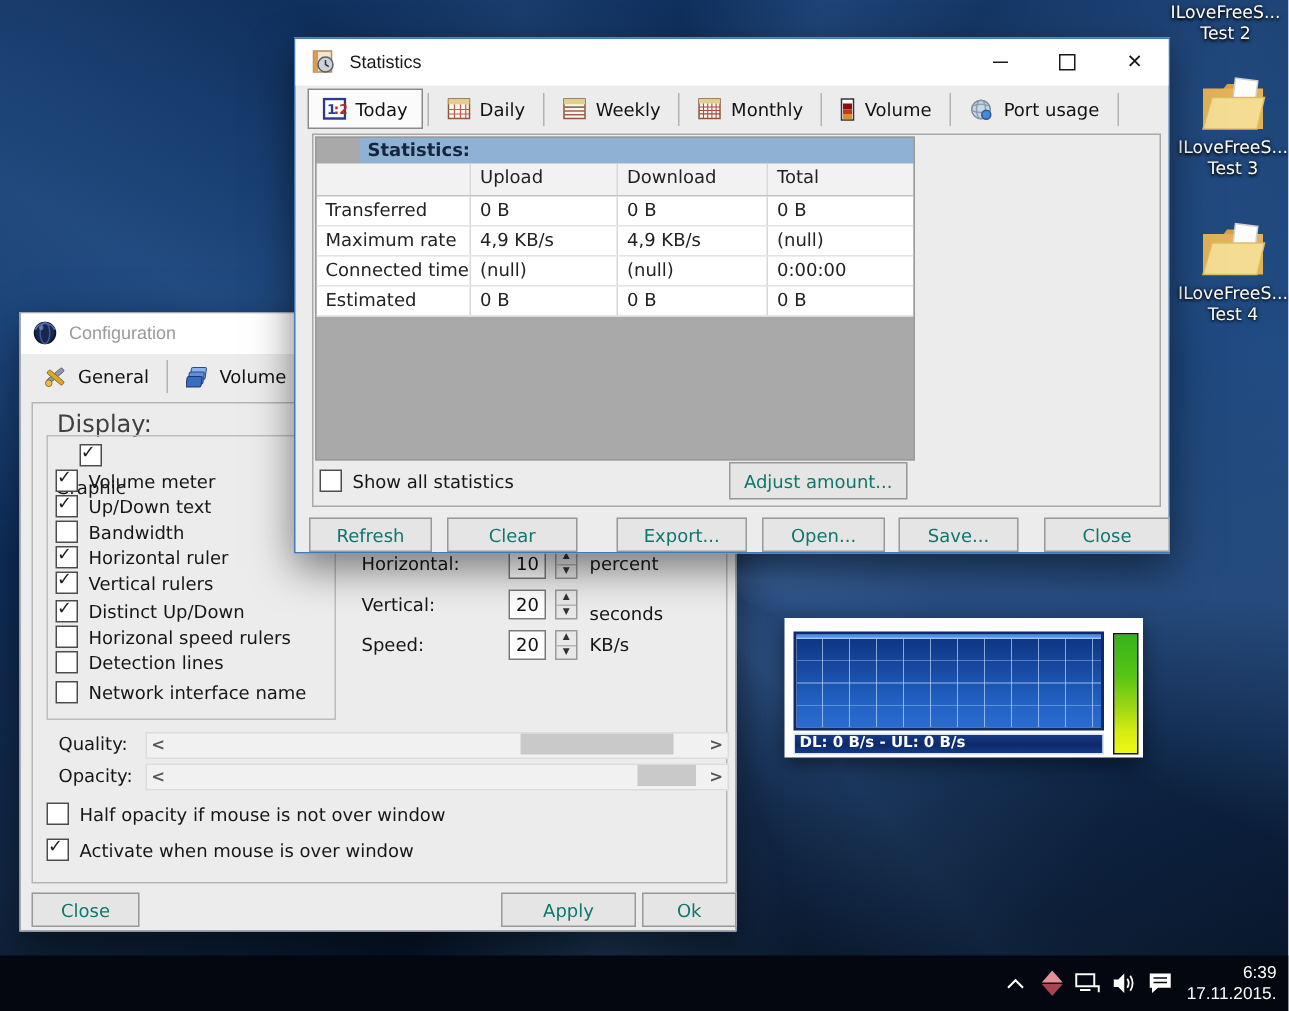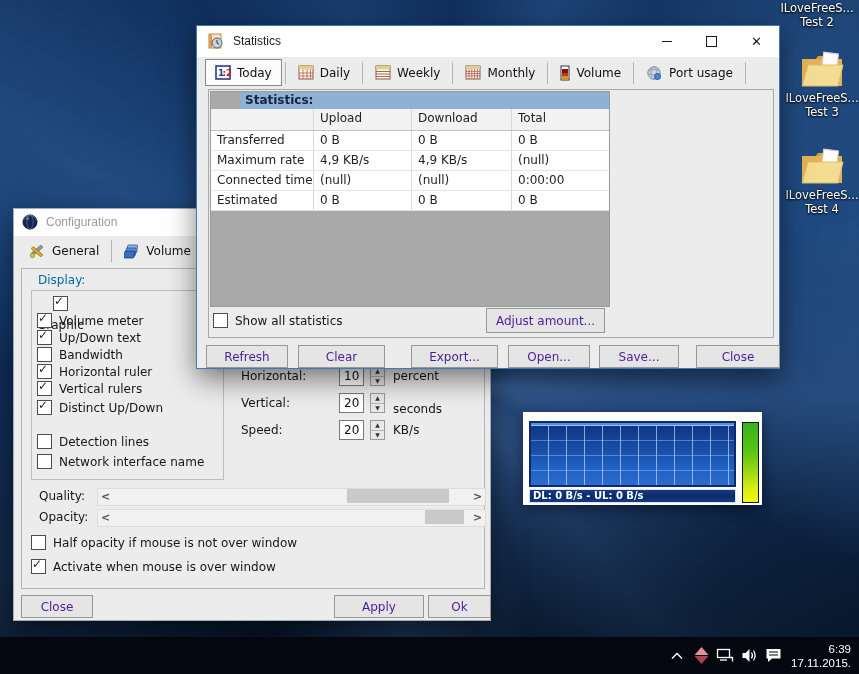--- a/index.html
+++ b/index.html
@@ -29,21 +29,21 @@
     text-shadow:0 1px 2px rgba(0,0,0,.95),0 0 3px rgba(0,0,0,.7);cursor:default;}
   .folder{width:46px;height:38px;margin:0 auto 3px auto;position:relative;}
 
   
   .window{background:#ececec;box-shadow:0 10px 26px rgba(0,0,0,.5);}
   .titlebar{left:0;top:0;right:0;height:27px;background:#ffffff;}
   .title-text{font-family:"Liberation Sans",sans-serif;font-size:12px;color:#1a1a1a;}
   .title-text.inactive{color:#9a9a9a;}
   .cap-btn{width:45px;height:100%;display:flex;align-items:center;justify-content:center;color:#1a1a1a;}
   .btn{display:flex;align-items:center;justify-content:center;background:#e5e5e5;
-       border:1px solid #989898;font-size:12px;color:#4c1d95;}
+       border:1px solid #989898;font-size:12px;color:#0f766e;}
   .cb{width:13px;height:13px;background:#fff;border:1px solid #4c4c4c;position:relative;flex:none;}
   .cb.checked::after{content:"\2713";position:absolute;left:0px;top:-3px;
        font:bold 12px "DejaVu Sans",sans-serif;color:#1b1b1b;}
   .cbrow{display:flex;align-items:center;gap:7px;font-size:12px;color:#161616;white-space:nowrap;}
   .tab{display:inline-flex;align-items:center;gap:6px;height:25px;padding:0 9px;
        font-size:12px;color:#111;white-space:nowrap;}
   .tab.selected{background:#fbfbfb;border:1px solid #8a8a8a;}
   .tabsep{width:1px;height:22px;background:#b3b3b3;margin:0 3px;flex:none;}
 
   
@@ -172,21 +172,21 @@
         <rect x="4" y="2" width="10" height="8" rx="1" fill="#8ab4ec" stroke="#2a4a88" stroke-width=".7" transform="skewX(-8)"></rect>
         <rect x="3" y="5" width="10" height="8" rx="1" fill="#5e8fd8" stroke="#2a4a88" stroke-width=".7" transform="skewX(-8)"></rect>
         <rect x="2" y="8" width="10" height="7" rx="1" fill="#3a6cc0" stroke="#1c3668" stroke-width=".7" transform="skewX(-8)"></rect>
       </svg>
       <span>Volume</span>
     </div>
   </div>
 
   <div class="abs" style="left:7px;top:59px;width:464px;height:321px;border:1px solid #b5b5b5;"></div>
 
-  <div class="abs" style="left:24px;top:64px;font-size:12px;color:#0369a1;">Display:</div>
+  <div class="abs" style="left:24px;top:64px;font-size:16px;color:#404040;">Display:</div>
 
   <div class="abs" style="left:17px;top:81px;width:193px;height:190px;border:1px solid #bdbdbd;"></div>
 
   <div class="abs cbrow" style="left:23px;top:87px;flex-direction:column;">
       <span class="cb checked"></span>
       <span>Graphic</span>
     </div>
   <div class="abs cbrow" style="left:23px;top:104px;">
       <span class="cb checked"></span>
       <span>Volume meter</span>
@@ -203,20 +203,24 @@
       <span class="cb checked"></span>
       <span>Horizontal ruler</span>
     </div>
   <div class="abs cbrow" style="left:23px;top:172px;">
       <span class="cb checked"></span>
       <span>Vertical rulers</span>
     </div>
   <div class="abs cbrow" style="left:23px;top:191px;">
       <span class="cb checked"></span>
       <span>Distinct Up/Down</span>
+    </div>
+  <div class="abs cbrow" style="left:23px;top:208px;">
+      <span class="cb"></span>
+      <span>Horizonal speed rulers</span>
     </div>
   <div class="abs cbrow" style="left:23px;top:225px;">
       <span class="cb"></span>
       <span>Detection lines</span>
     </div>
   <div class="abs cbrow" style="left:23px;top:245px;">
       <span class="cb"></span>
       <span>Network interface name</span>
     </div>
 

